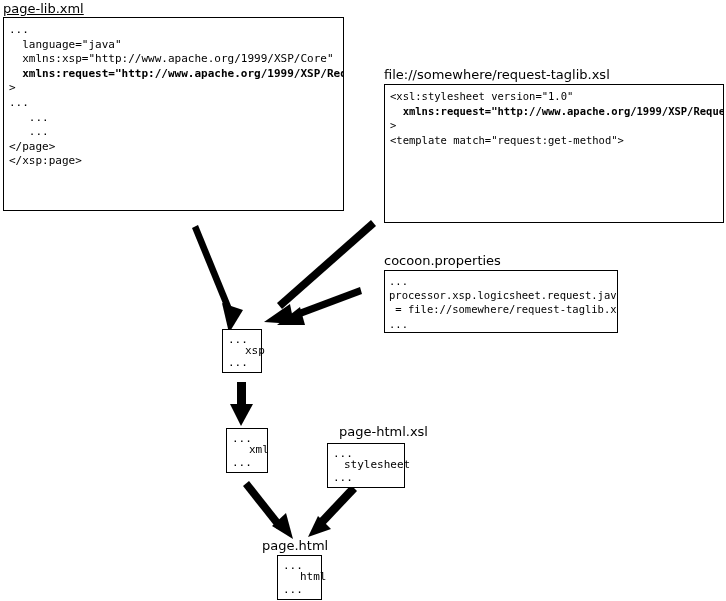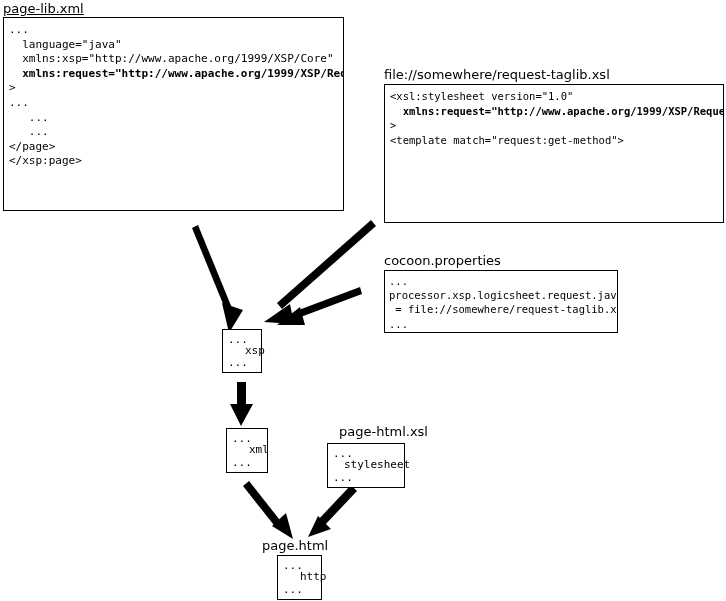--- a/index.html
+++ b/index.html
@@ -194,15 +194,15 @@
 <div class="node-box" id="box-page-html-xsl">
   <span class="nb-dots-top">...</span>
   <span class="nb-mid">stylesheet</span>
   <span class="nb-dots-bot">...</span>
 </div>
 
 <div class="file-label" id="label-page-html">page.html</div>
 
 <div class="node-box" id="box-page-html">
   <span class="nb-dots-top">...</span>
-  <span class="nb-mid">http</span>
+  <span class="nb-mid">html</span>
   <span class="nb-dots-bot">...</span>
 </div>
 
 </body></html>

